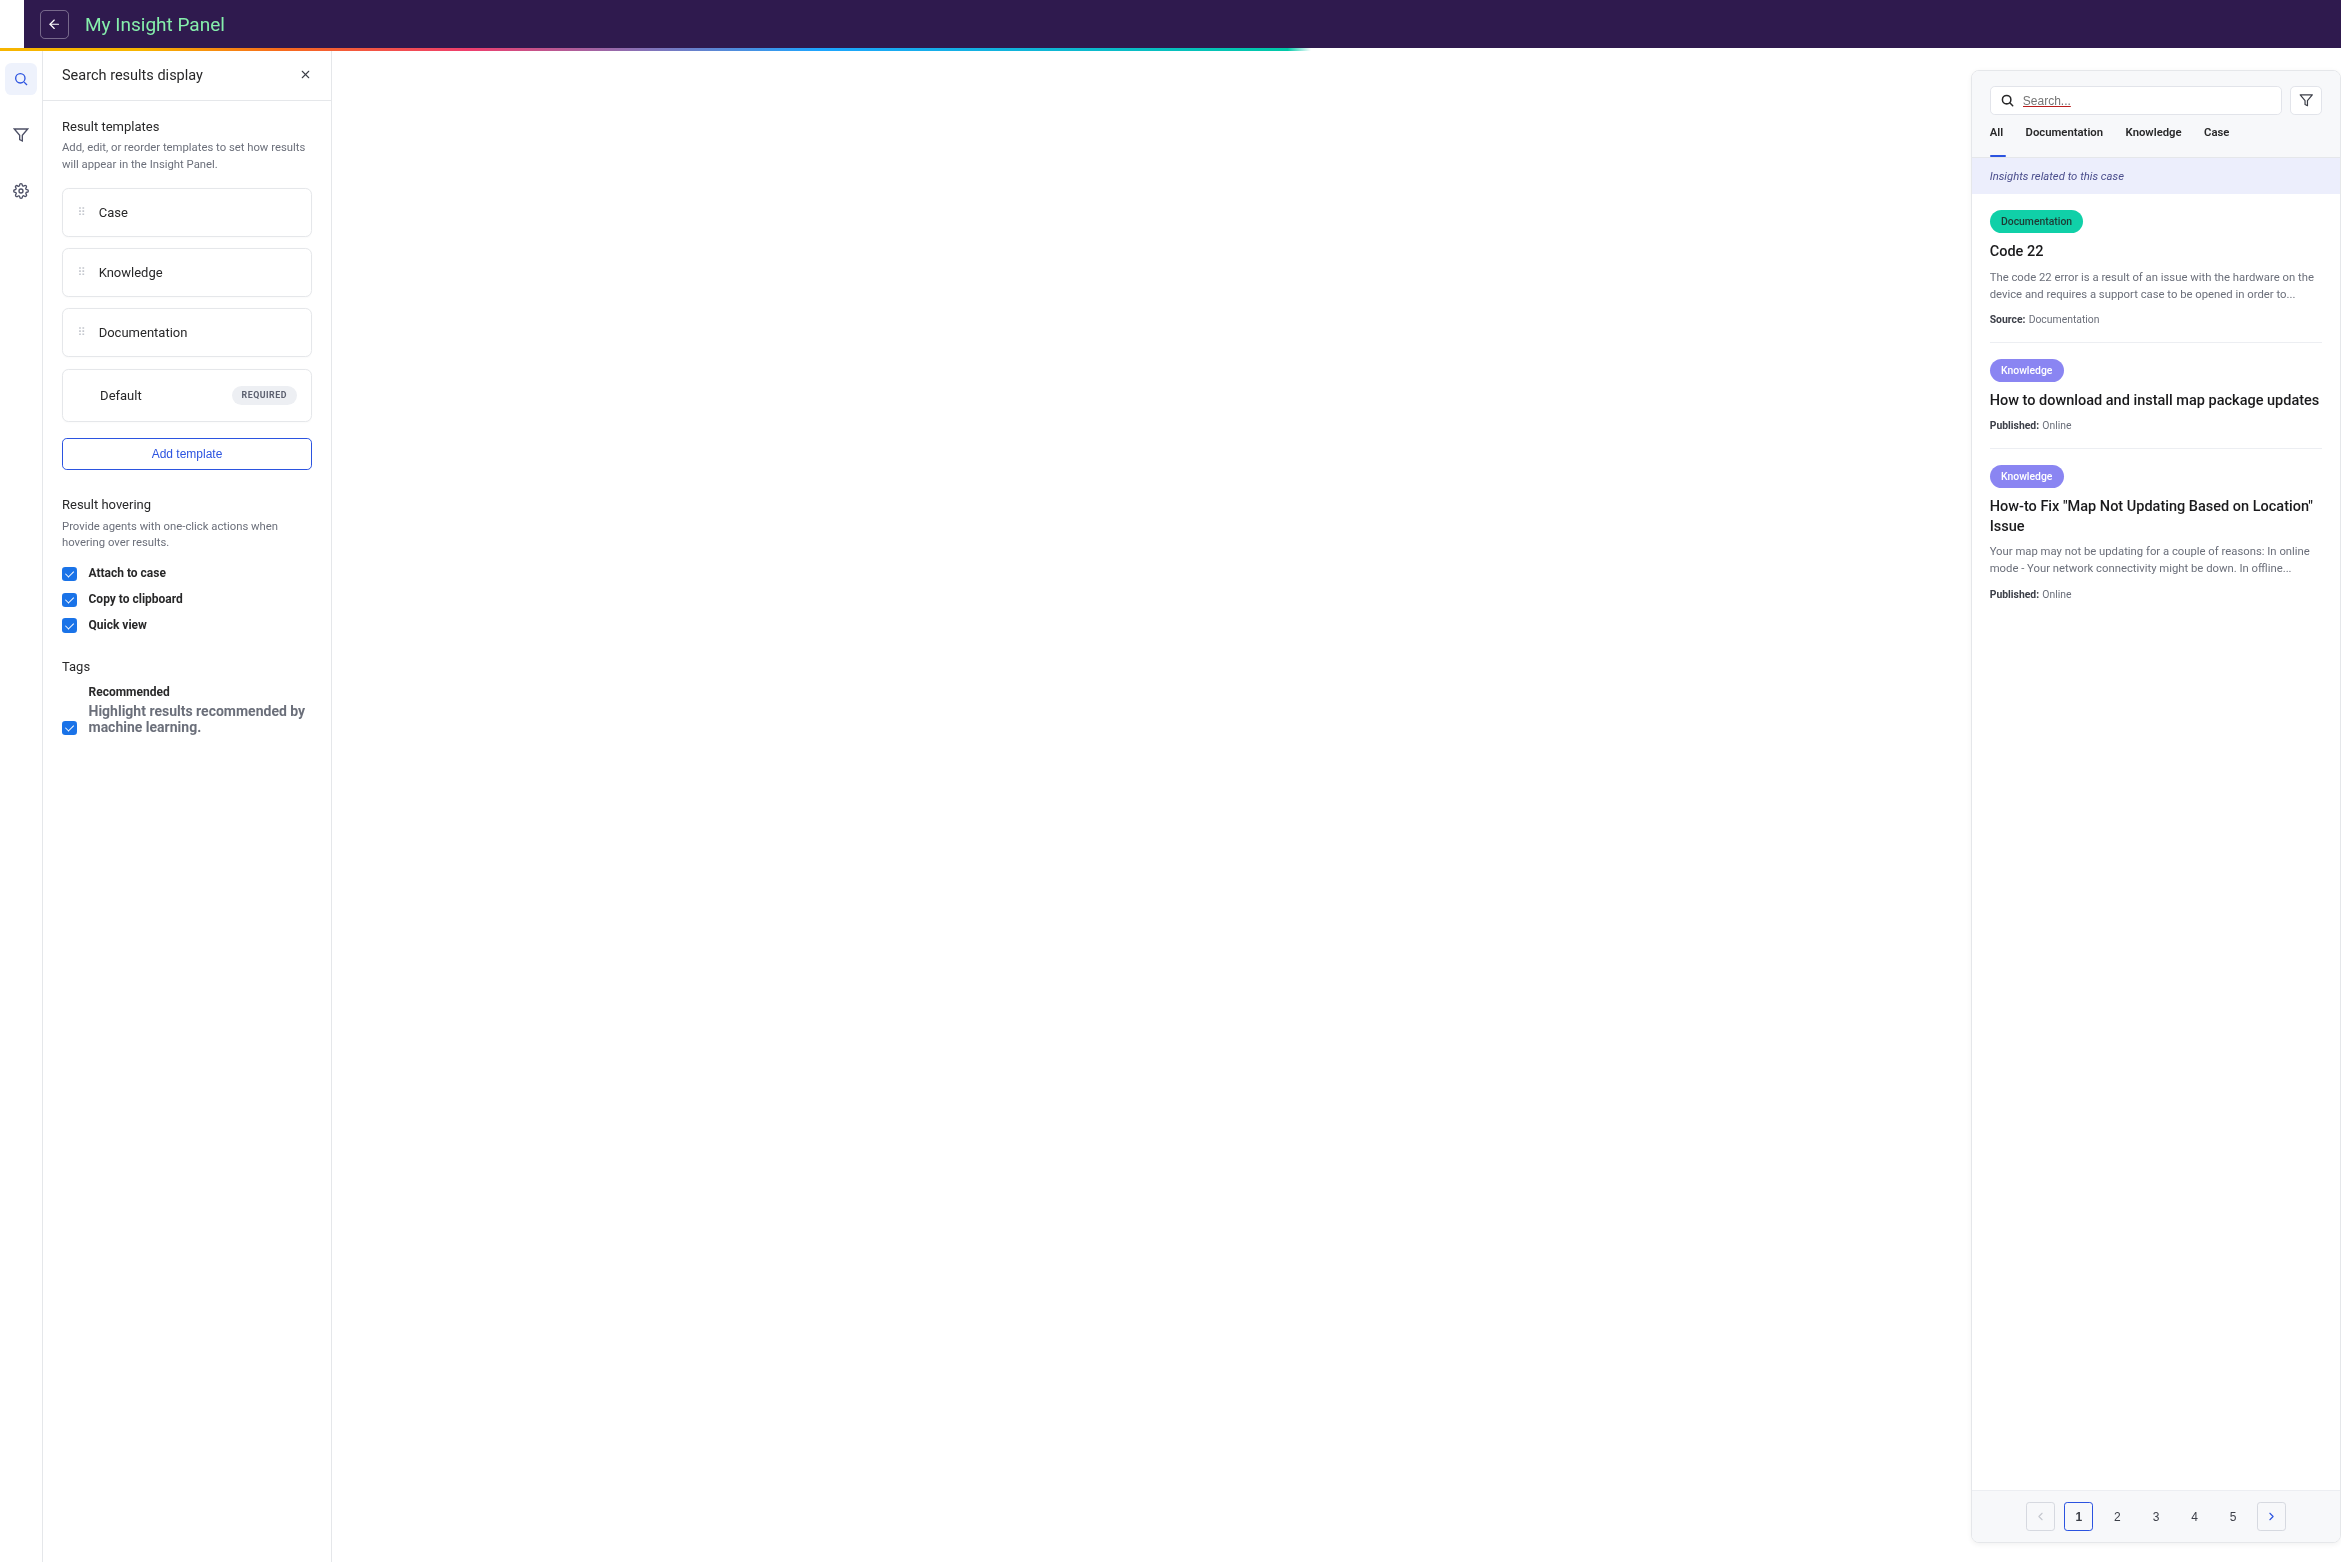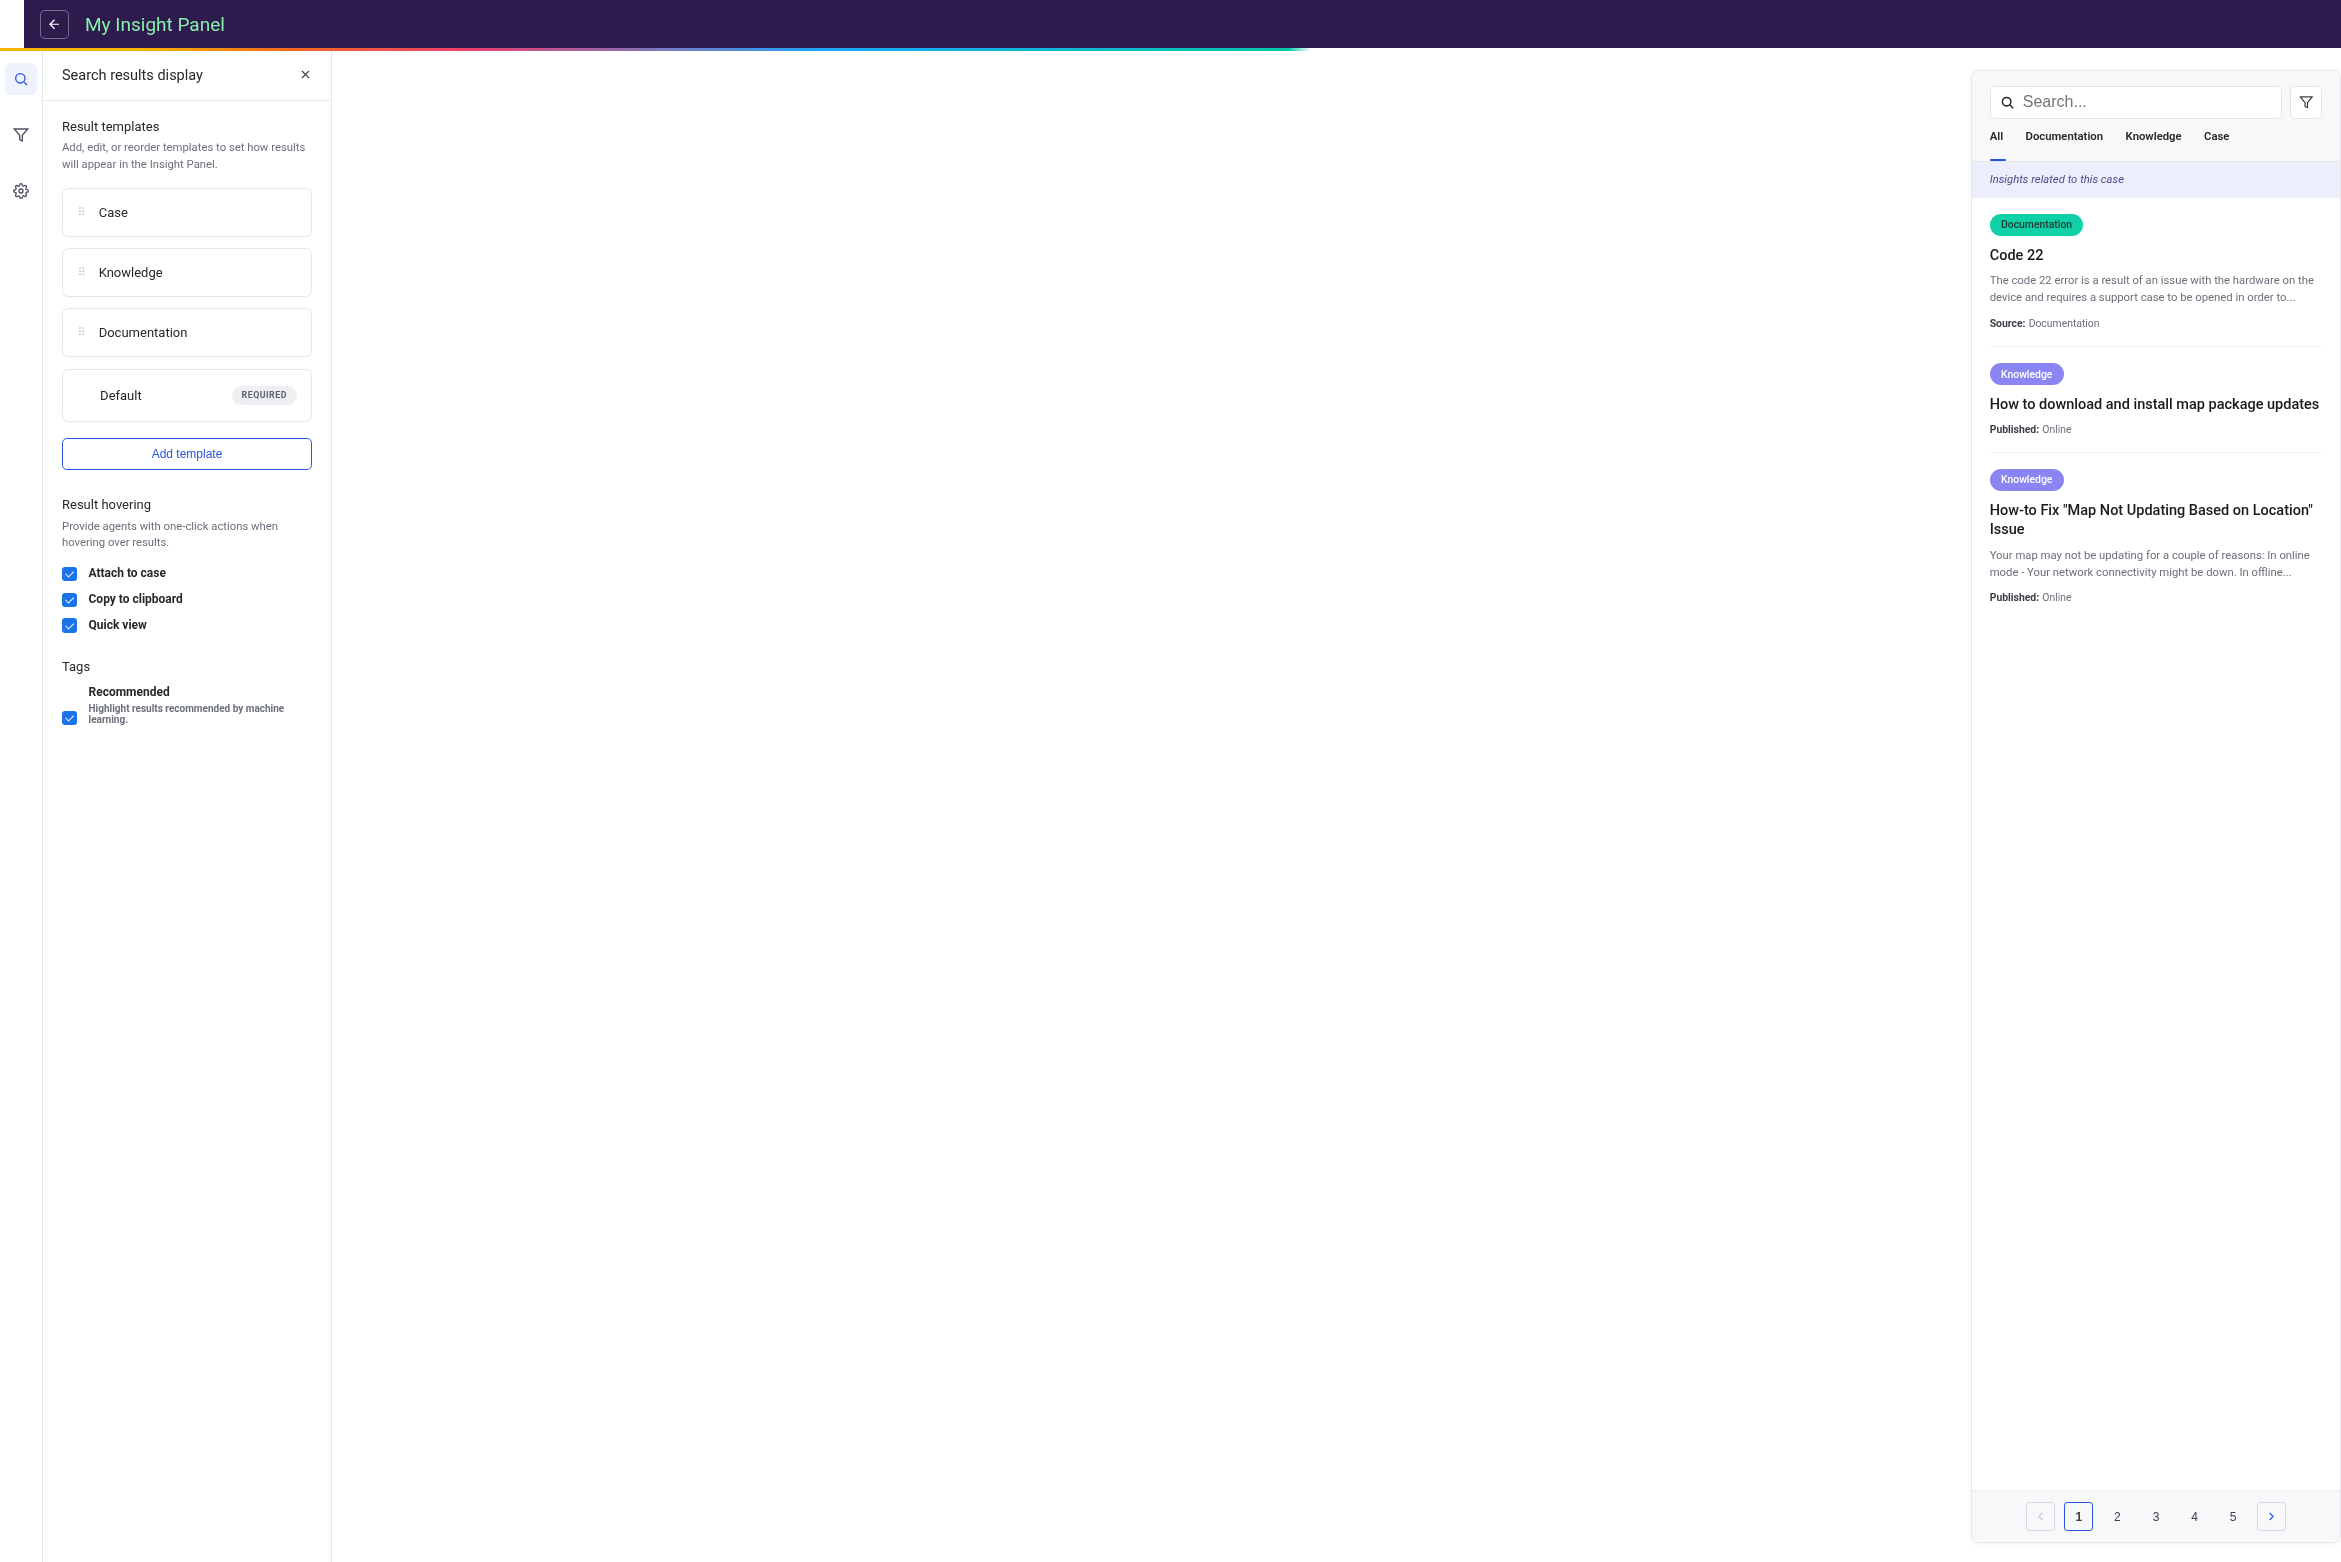--- a/index.html
+++ b/index.html
@@ -32,32 +32,32 @@
 .template-card { border: 0.8px solid #e5e7ea; border-radius: 6.4px; padding: 16px 14.5px; margin-bottom: 11.3px; display: flex; align-items: center; justify-content: space-between; background:#fff; box-shadow: 0 0.8px 1.6px rgba(0,0,0,0.02); }
 .template-left { display: flex; align-items: center; gap: 11.3px; }
 .drag-handle { color: #c4c7ce; font-size: 11.3px; letter-spacing: 1.6px; cursor: grab; }
 .template-name { font-size: 13px; color:#282829; }
 .req-pill { background: #edeff3; color: #5d6170; font-size: 8.8px; font-weight: 700; letter-spacing: 0.5px; padding: 4.8px 9.6px; border-radius: 11.3px; }
 
 .add-template-btn { width: 100%; border: 0.8px solid #2b53e0; background: #fff; color: #2b53e0; font-size: 12px; padding: 8px; border-radius: 4.8px; cursor: pointer; margin-top: 4.8px; }
 
 .section-block { margin-top: 27px; }
 .check-row { display: flex; align-items: flex-end; gap: 12px; margin-bottom: 11.3px; font-weight: bold; }
-.check-row .sub { font-size: 10px; color:#6b6f7a; margin-top:3.2px; }
+.check-row .sub { font-size: 14px; color:#6b6f7a; margin-top:3.2px; }
 .custom-check { width: 14.5px; height: 14.5px; background: #1a73e8; border-radius: 3.2px; display: flex; align-items: center; justify-content: center; flex-shrink:0; cursor:pointer; position:relative; top:0.8px; }
 .custom-check::after { content:""; width:4px; height:7.2px; border:solid #fff; border-width:0 1.6px 1.6px 0; transform: rotate(45deg); margin-top:-1.6px;}
 .check-label { font-size: 12px; color:#282829; }
 
 .preview-area { flex: 1; background: #fff; position: relative; overflow:hidden; }
 .preview-panel { position: absolute; right: 0; top: 19px; bottom: 19px; width: 370px; background: #fff; border: 0.8px solid #e5e7ea; border-radius: 8px; overflow: hidden; display: flex; flex-direction: column; box-shadow: 0 1.6px 4.8px rgba(0,0,0,0.05); }
 
 .preview-top { background: #f7f8fa; border-bottom: 0.8px solid #e5e7ea; padding: 14.5px 17.7px 0 17.7px; }
 .search-row { display: flex; gap: 8px; margin-bottom: 11.3px; }
 .search-input-wrap { flex:1; background:#fff; border:0.8px solid #e2e4ea; border-radius:4.8px; display:flex; align-items:center; padding:6.4px 9.6px; gap:8px; }
-.search-input-wrap input { border:none; outline:none; font-size:16px; flex:1; color:#701a75; }
+.search-input-wrap input { border:none; outline:none; font-size:12px; flex:1; color:#b91c1c;text-decoration:underline; }
 .filter-btn { width:32px; background:#fff; border:0.8px solid #e2e4ea; border-radius:4.8px; display:flex; align-items:center; justify-content:center; cursor:pointer; }
 .tabs { display:flex; gap:22.5px; }
 .tab { font-size:11.3px; font-weight:600; color:#282829; padding-bottom:18px; cursor:pointer; position:relative; }
 .tab.active::after { content:""; position:absolute; left:0; bottom:0; width:16px; height:2.4px; border-radius:2.4px; background:#2b53e0; }
 
 .insights-banner { background:#eceefc; color:#4a4d8c; font-style:italic; font-size:11.3px; padding:11.3px 17.7px; }
 
 .results { flex:1; overflow-y:auto; padding: 0 17.7px; }
 .result { padding:16px 0; border-bottom:0.8px solid #eceef2; }
 .result:last-child { border-bottom:none; }

